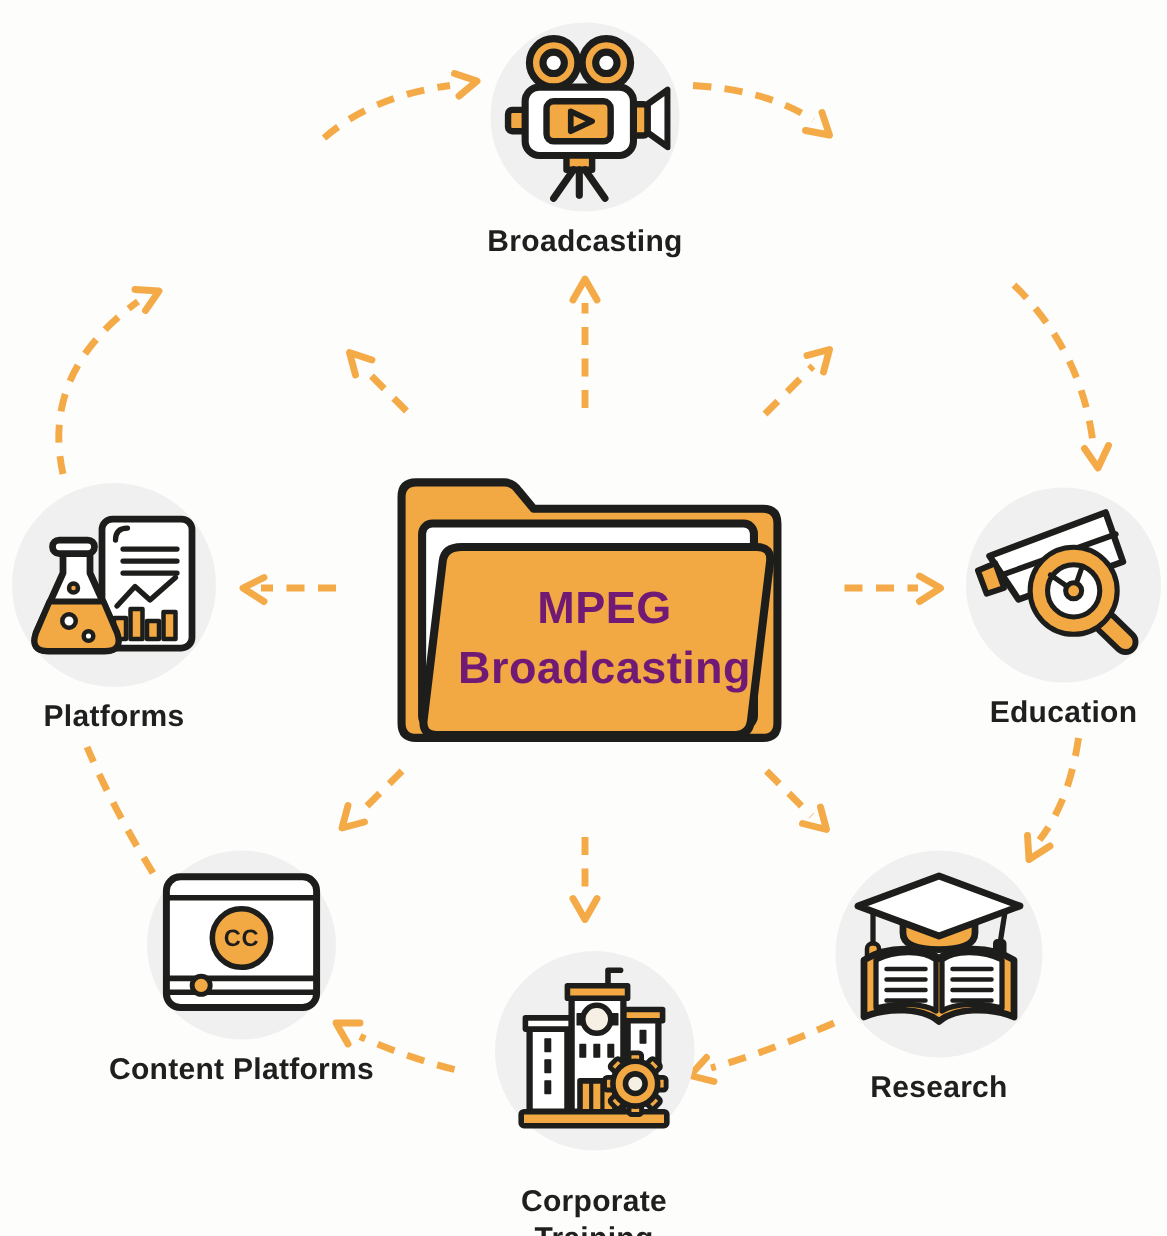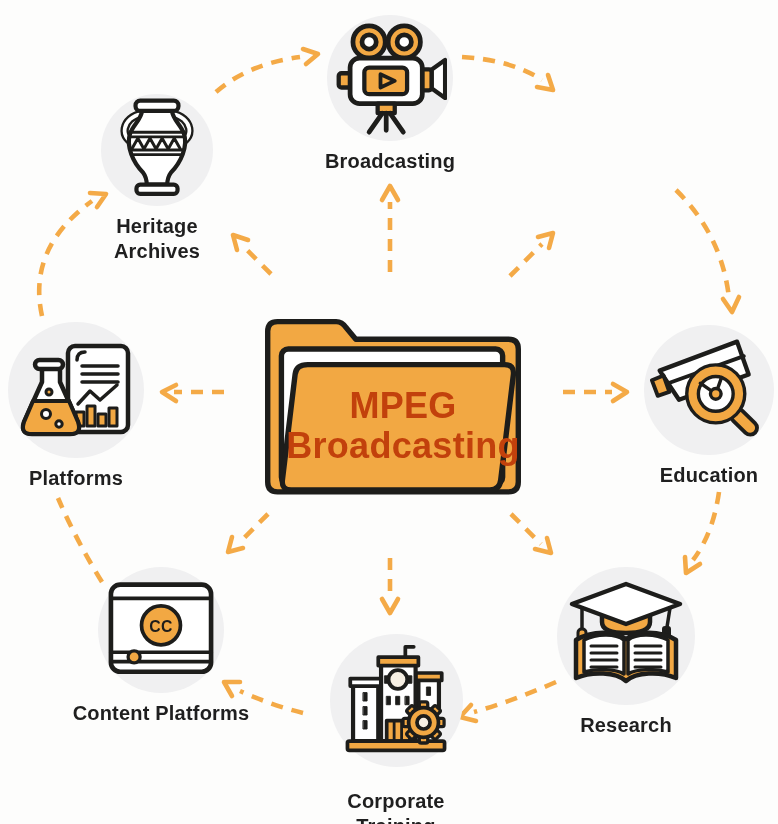--- a/index.html
+++ b/index.html
@@ -10,21 +10,21 @@
   .head{stroke-width:4.6;fill:none;stroke-linecap:round;stroke-linejoin:round;}
   .node{position:absolute;display:flex;flex-direction:column;align-items:center;width:200px;}
   .node-circle{border-radius:50%;background:#F0F0F1;display:flex;align-items:center;
                justify-content:center;overflow:visible;flex:0 0 auto;}
   .node-label{text-align:center;color:#1F1F1F;font-size:20px;font-weight:600;line-height:1.24;
               letter-spacing:.2px;margin-top:8px;}
   .node-label.wrap{width:112px;}
   .center-node{position:absolute;left:254px;top:292px;width:278px;height:206px;}
   .center-node svg{position:absolute;left:0;top:0;}
   .center-text{position:absolute;left:30px;right:10px;top:94px;text-align:center;
-               color:#c2410c;font-weight:700;font-size:36px;line-height:40px;letter-spacing:.3px;}
+               color:#701a75;font-weight:700;font-size:30px;line-height:40px;letter-spacing:.3px;}
   .icon{display:block;}
 </style>
 </head>
 <body>
 
 <div class="canvas">
 
   <svg class="connectors" width="778" height="824" viewBox="0 0 778 824">
     <g stroke="#F4AA47">
 
@@ -253,32 +253,14 @@
           <circle cx="30" cy="74" r="4.5" fill="#FFFFFF" stroke-width="3"></circle>
           <circle cx="43" cy="84" r="3.2" fill="#FFFFFF" stroke-width="3"></circle>
           <circle cx="33" cy="52" r="3" fill="#F2A843" stroke-width="3"></circle>
           <rect x="19" y="20" width="28" height="9" rx="4.5" fill="#FFFFFF" stroke-width="4.5"></rect>
         </g>
       </svg>
     </div>
     <div class="node-label">Platforms</div>
   </div>
 
-  <div class="node" style="left:57px;top:94px;">
-    <div class="node-circle" style="width:112px;height:112px;">
-      <svg class="icon" width="118" height="118" viewBox="0 0 120 120">
-        <g stroke="#1D1D1B" stroke-linejoin="round" stroke-linecap="round" fill="none">
-          <path d="M44,21 C23,25 17,48 40,55" stroke-width="9"></path>
-          <path d="M76,21 C97,25 103,48 80,55" stroke-width="9"></path>
-          <path d="M44,21 C23,25 17,48 40,55" stroke="#FFFFFF" stroke-width="4"></path>
-          <path d="M76,21 C97,25 103,48 80,55" stroke="#FFFFFF" stroke-width="4"></path>
-          <path d="M44,18 C43,28 34,33 31,43 C27,56 34,73 45,84 C48,88 49,92 49,97 H71 C71,92 72,88 75,84 C86,73 93,56 89,43 C86,33 77,28 76,18 Z" fill="#FFFFFF" stroke-width="4.5"></path>
-          <path d="M31,41 H89 M30,46 H90 M31,60 H89 M33,65 H87" stroke-width="3"></path>
-          <path d="M33,59 L39.5,47.5 L46,59 L52.5,47.5 L59,59 L65.5,47.5 L72,59 L78.5,47.5 L85,59" stroke-width="3.2"></path>
-          <rect x="38" y="97" width="44" height="10" rx="4" fill="#FFFFFF" stroke-width="4.5"></rect>
-          <rect x="37" y="7" width="46" height="11" rx="5" fill="#FFFFFF" stroke-width="4.5"></rect>
-        </g>
-      </svg>
-    </div>
-    <div class="node-label wrap">Heritage Archives</div>
-  </div>
 
 </div>
 
 </body></html>

